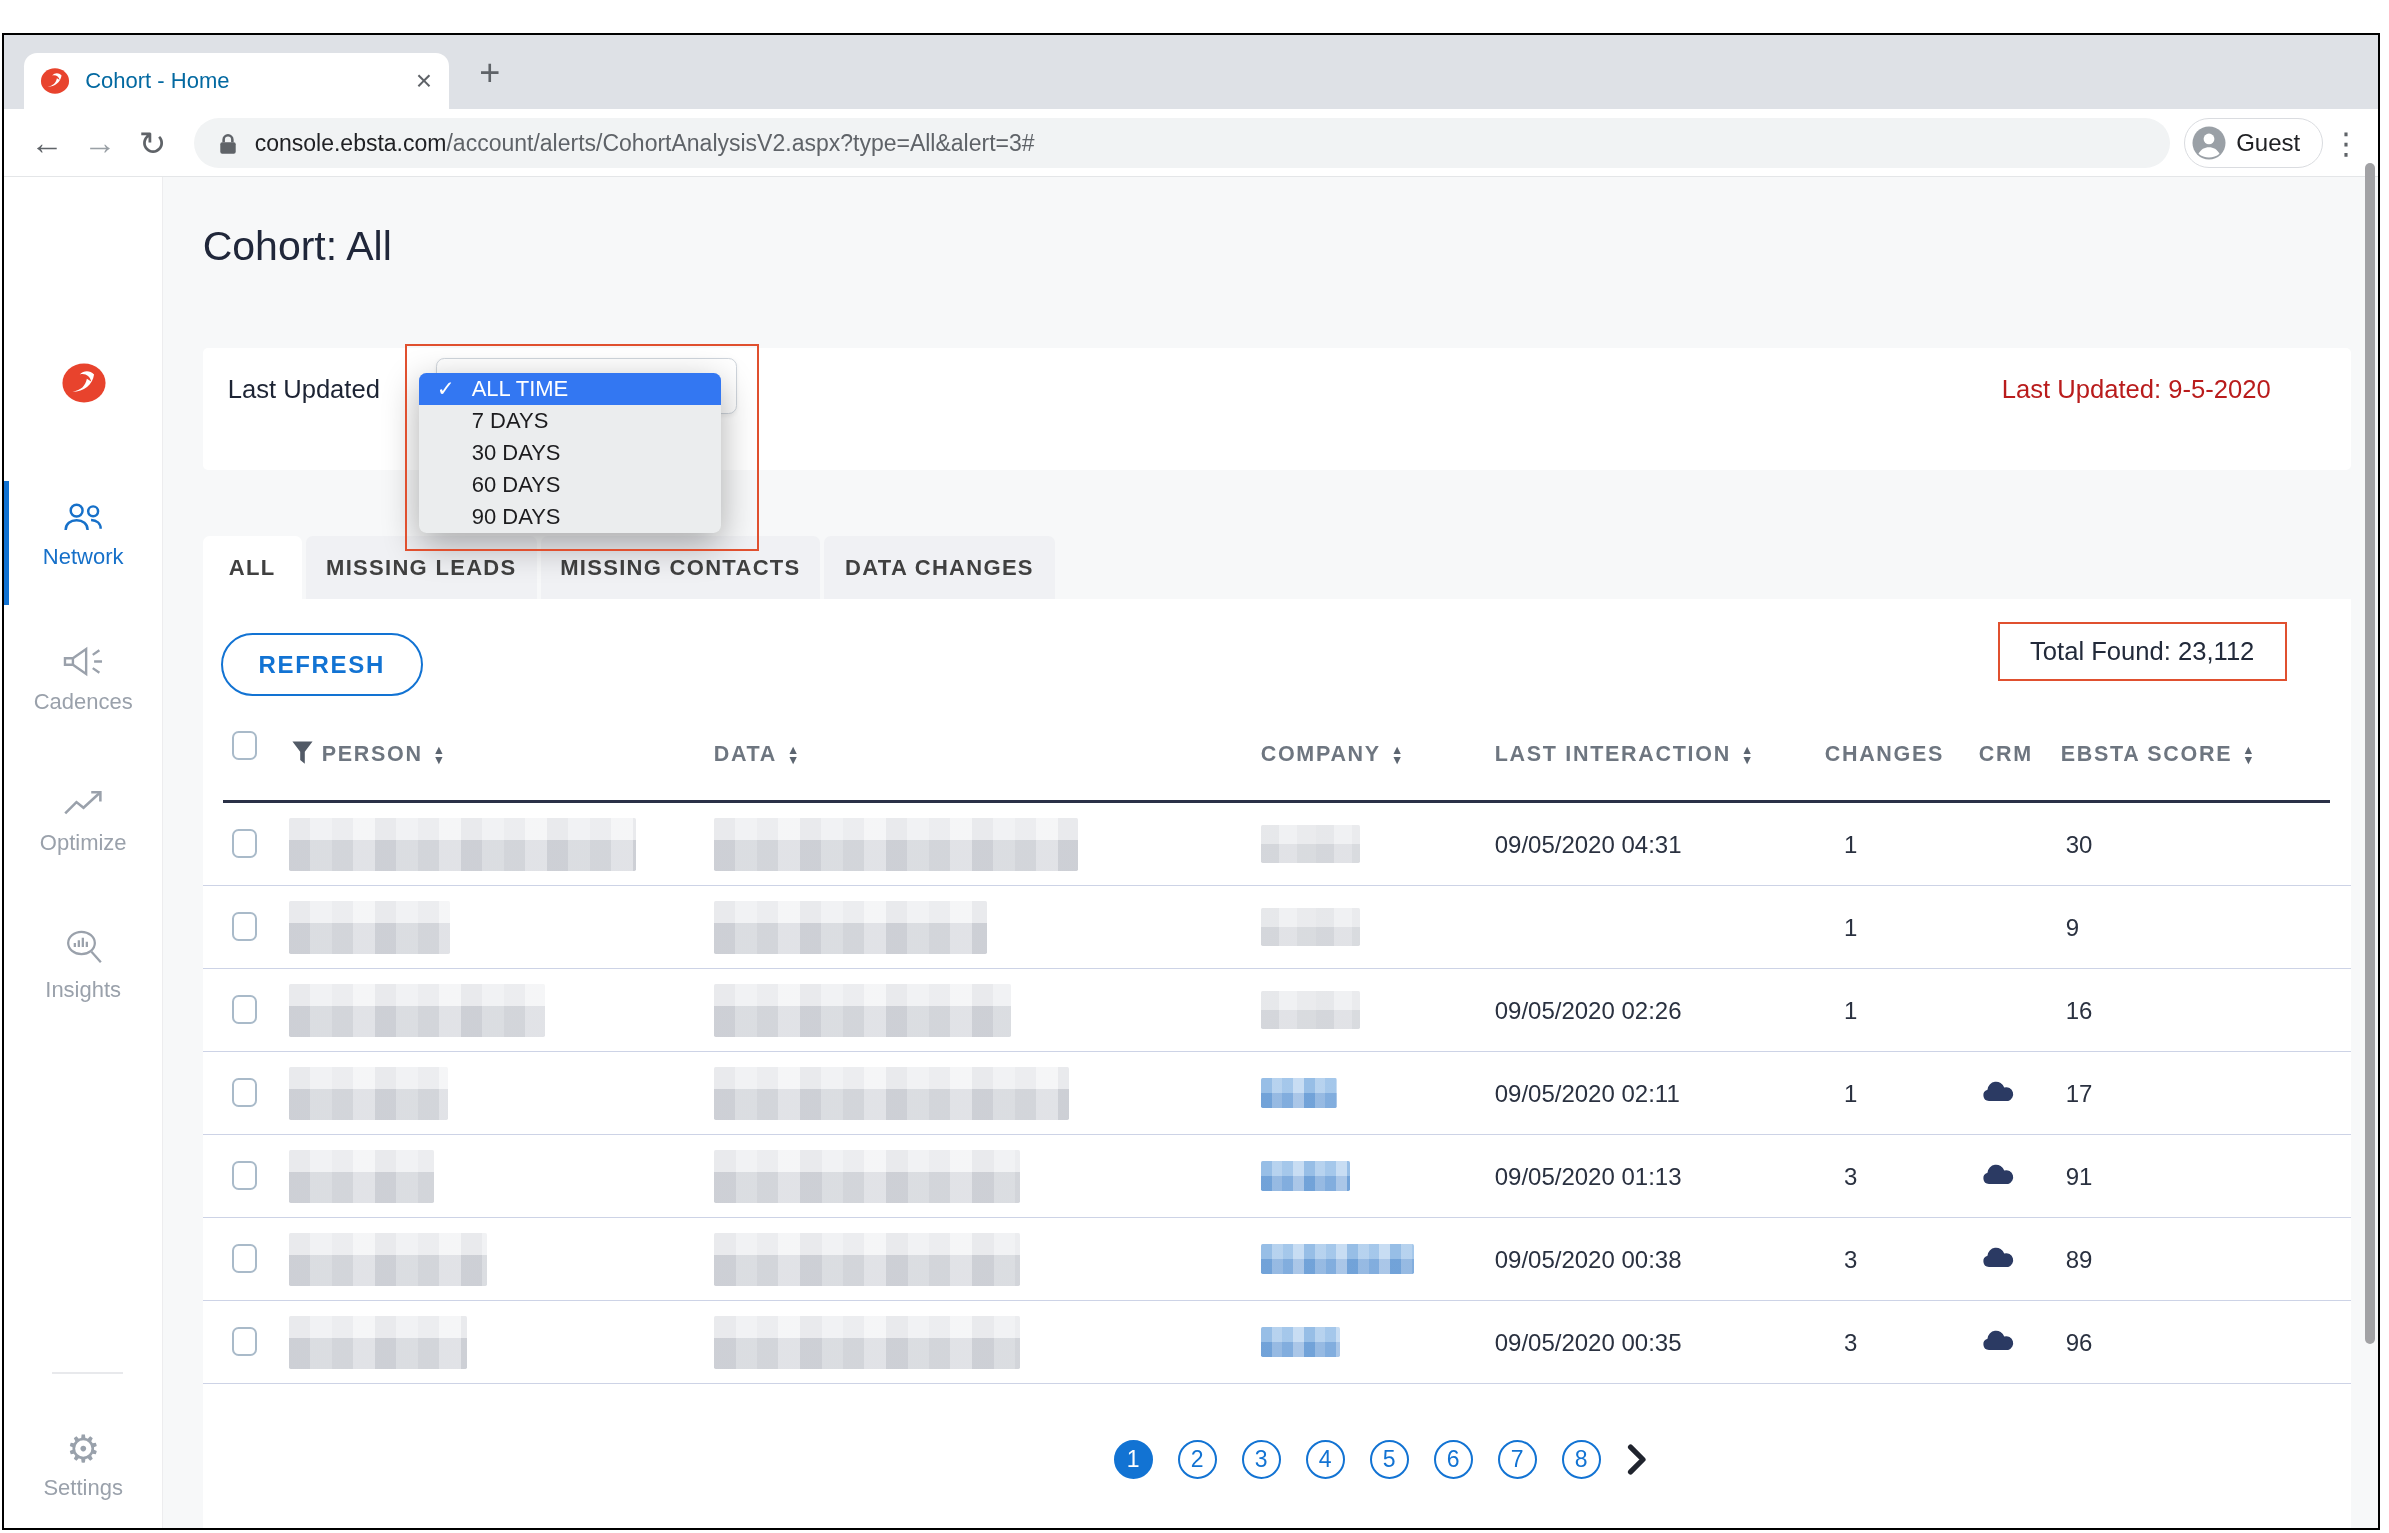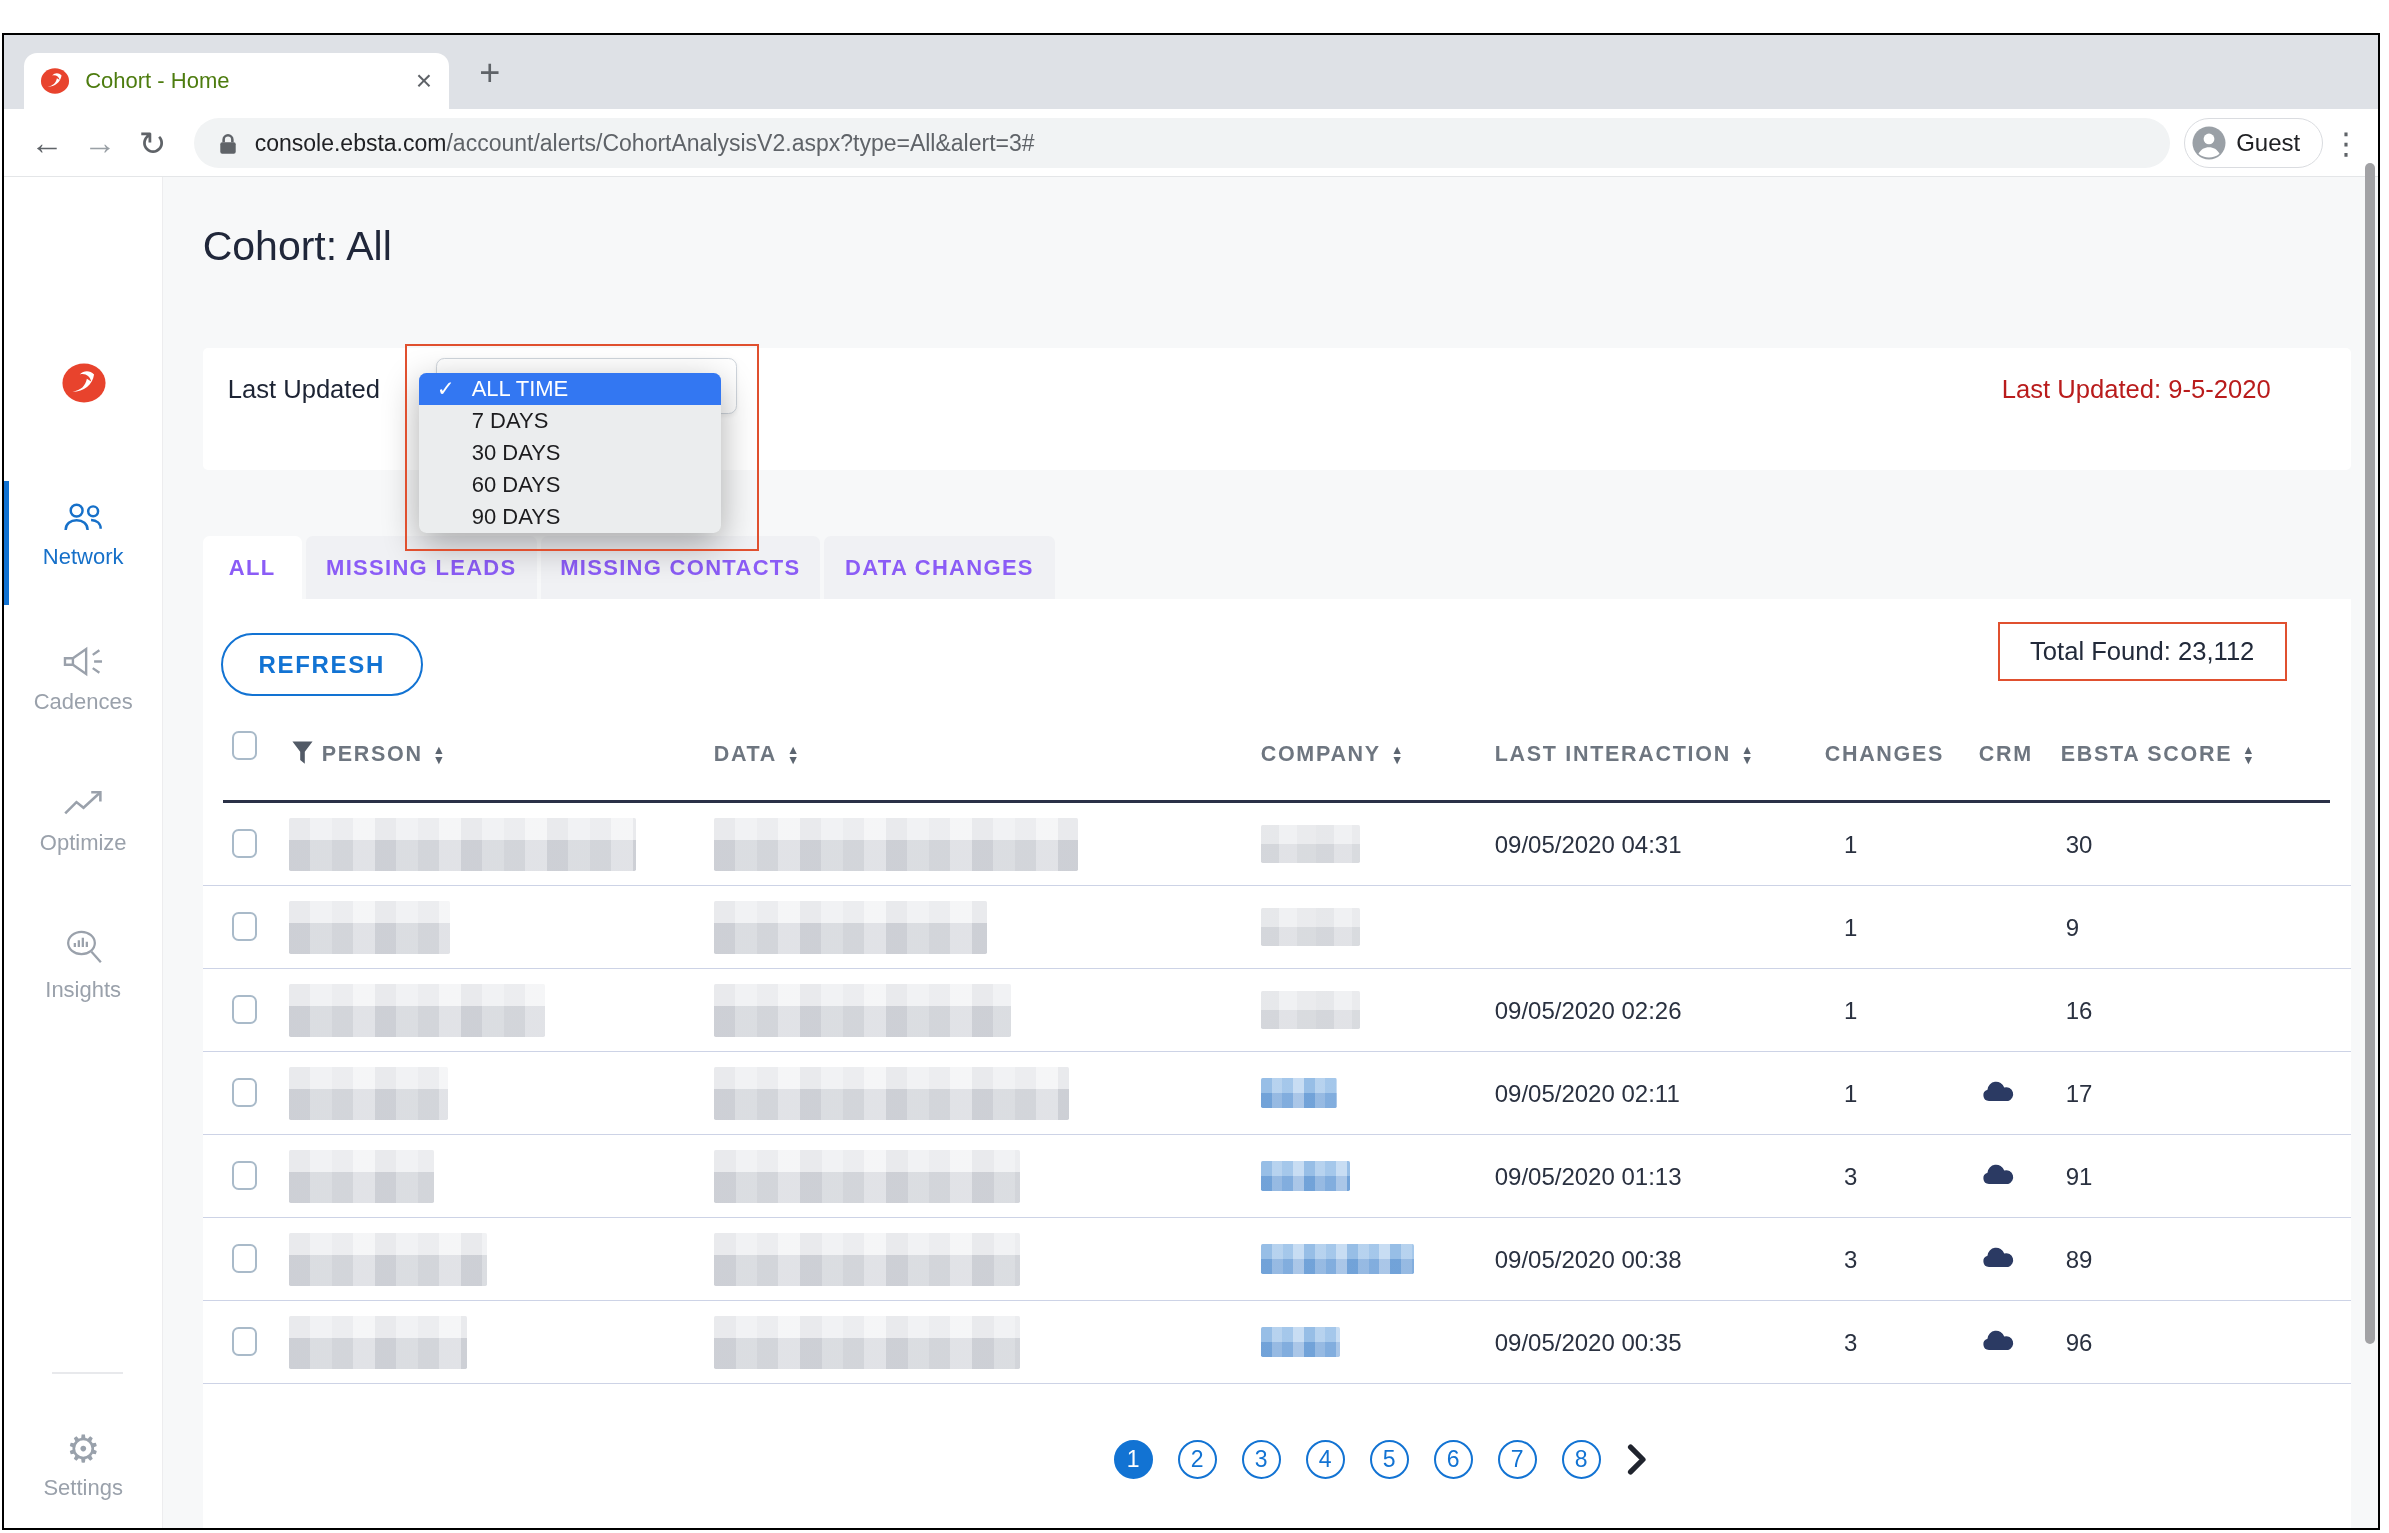--- a/index.html
+++ b/index.html
@@ -5,21 +5,21 @@
   * { margin:0; padding:0; box-sizing:border-box; }
   html,body { width:2389px; height:1533px; background:#fff; overflow:hidden;
     font-family:"Liberation Sans", sans-serif; }
   .window { position:absolute; left:1.7px; top:33px; width:2378px; height:1497px;
     border:2.5px solid #000; background:#fff; }
 
   
   .tabstrip { position:absolute; left:0; top:0; right:0; height:74px; background:#dee1e6; }
   .tab { position:absolute; left:20px; top:18px; width:425px; height:56px; background:#fff;
     border-radius:13.2px 13.2px 0 0; display:flex; align-items:center; padding:0 16.5px; }
-  .tab-title { font-size:22px; color:#4d7c0f; margin-left:15px; flex:1; white-space:nowrap; overflow:hidden; }
+  .tab-title { font-size:22px; color:#0369a1; margin-left:15px; flex:1; white-space:nowrap; overflow:hidden; }
   .tab-close { font-size:28px; color:#5f6368; margin-left:8.3px; cursor:default; }
   .newtab { position:absolute; left:463px; top:15px; width:46px; height:46px; font-size:36px;
     color:#5f6368; display:flex; align-items:center; justify-content:center; }
   .toolbar { position:absolute; left:0; top:74px; right:0; height:68px; background:#fff;
     border-bottom:1.7px solid #e4e6e8; }
   .navbtn { position:absolute; top:0; height:68px; width:50px; display:flex; align-items:center;
     justify-content:center; font-size:33px; color:#5f6368; }
   .navbtn.fwd { color:#9aa0a6; }
   .urlbar { position:absolute; left:190px; top:9px; width:1976px; height:50px; background:#f1f3f4;
     border-radius:25px; display:flex; align-items:center; padding:0 25px; }
@@ -64,21 +64,21 @@
 
   .search { position:absolute; left:619px; top:181px; width:416px; height:79px; background:#fff;
     border:1.7px solid #d9dee4; border-radius:8.3px; display:flex; align-items:center; padding:0 23px; gap:18px; }
   .search input { border:none; outline:none; font-size:25px; color:#202840; width:314px;
     font-family:"Liberation Sans", sans-serif; background:transparent; }
   .search input::placeholder { color:#8f97a3; }
   .lastupd { position:absolute; right:107px; top:198px; font-size:25.6px; color:#b91c1c; }
 
   .tabs { position:absolute; left:40px; top:359px; height:63px; display:flex; gap:4.1px; }
   .tabbtn { height:63px; display:flex; align-items:center; justify-content:center; font-size:22px;
-    font-weight:bold; letter-spacing:1.3px; color:#8b5cf6; background:#f0f1f4; border-radius:6.6px 6.6px 0 0; }
+    font-weight:bold; letter-spacing:1.3px; color:#404040; background:#f0f1f4; border-radius:6.6px 6.6px 0 0; }
   .tabbtn.active { background:#fff; }
 
   .panel { position:absolute; left:40px; top:422px; width:2148px; height:929px; background:#fff; }
   .refresh { position:absolute; left:18px; top:34px; width:202px; height:63px; border:2.9px solid #1273d3;
     border-radius:33px; color:#1273d3; font-size:24px; font-weight:bold; letter-spacing:1.7px;
     display:flex; align-items:center; justify-content:center; background:#fff; }
   .totaltext { font-size:25.6px; color:#222a3a; }
 
   .cb { position:absolute; width:25.6px; height:29px; border:2.5px solid #a9bac9; border-radius:6.6px; background:#fff; }
   .thead { position:absolute; left:0; top:120px; width:2148px; height:70px; }

